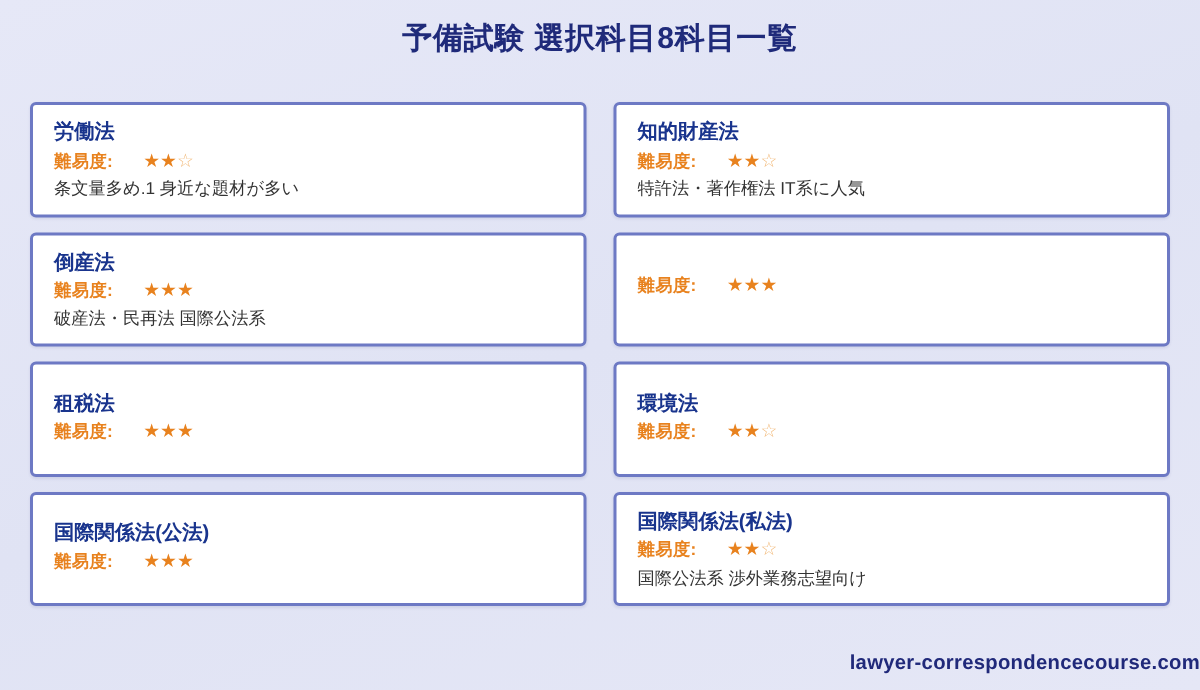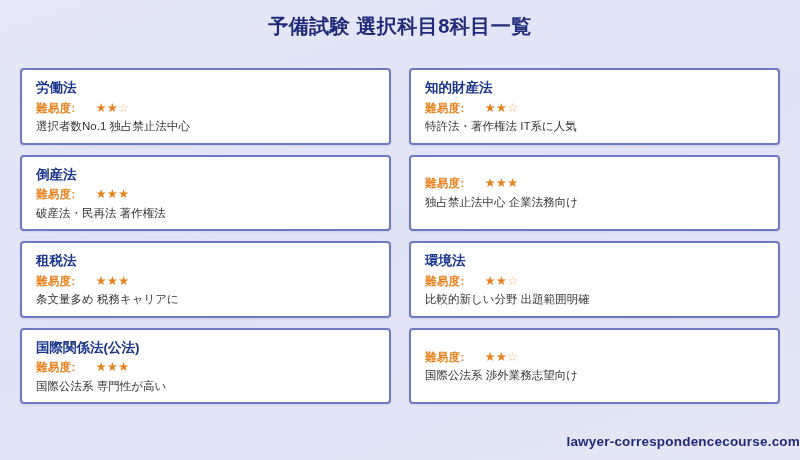--- a/index.html
+++ b/index.html
@@ -109,77 +109,74 @@
   <h1 class="page-title">予備試験 選択科目8科目一覧</h1>
 
   <div class="card-grid">
 
     <div class="subject-card">
       <div class="card-name">労働法</div>
       <div class="card-difficulty">
         <span class="difficulty-label">難易度:</span>
         <span class="stars"><span class="star-filled">★★</span><span class="star-empty">☆</span></span>
       </div>
-      <div class="card-note">選択者数No.1 独占禁止法中心</div>
+      <div class="card-note">条文量多め.1 身近な題材が多い</div>
     </div>
 
     <div class="subject-card">
       <div class="card-name">知的財産法</div>
       <div class="card-difficulty">
         <span class="difficulty-label">難易度:</span>
         <span class="stars"><span class="star-filled">★★</span><span class="star-empty">☆</span></span>
       </div>
       <div class="card-note">特許法・著作権法 IT系に人気</div>
     </div>
 
     <div class="subject-card">
       <div class="card-name">倒産法</div>
       <div class="card-difficulty">
         <span class="difficulty-label">難易度:</span>
         <span class="stars"><span class="star-filled">★★★</span></span>
       </div>
-      <div class="card-note">破産法・民再法 著作権法</div>
+      <div class="card-note">破産法・民再法 国際公法系</div>
     </div>
 
     <div class="subject-card">
       <div class="card-difficulty">
         <span class="difficulty-label">難易度:</span>
         <span class="stars"><span class="star-filled">★★★</span></span>
       </div>
-      <div class="card-note">独占禁止法中心 企業法務向け</div>
     </div>
 
     <div class="subject-card">
       <div class="card-name">租税法</div>
       <div class="card-difficulty">
         <span class="difficulty-label">難易度:</span>
         <span class="stars"><span class="star-filled">★★★</span></span>
       </div>
-      <div class="card-note">条文量多め 税務キャリアに</div>
     </div>
 
     <div class="subject-card">
       <div class="card-name">環境法</div>
       <div class="card-difficulty">
         <span class="difficulty-label">難易度:</span>
         <span class="stars"><span class="star-filled">★★</span><span class="star-empty">☆</span></span>
       </div>
-      <div class="card-note">比較的新しい分野 出題範囲明確</div>
     </div>
 
     <div class="subject-card">
       <div class="card-name">国際関係法(公法)</div>
       <div class="card-difficulty">
         <span class="difficulty-label">難易度:</span>
         <span class="stars"><span class="star-filled">★★★</span></span>
       </div>
-      <div class="card-note">国際公法系 専門性が高い</div>
     </div>
 
     <div class="subject-card">
+      <div class="card-name">国際関係法(私法)</div>
       <div class="card-difficulty">
         <span class="difficulty-label">難易度:</span>
         <span class="stars"><span class="star-filled">★★</span><span class="star-empty">☆</span></span>
       </div>
       <div class="card-note">国際公法系 渉外業務志望向け</div>
     </div>
 
   </div>
 
   <div class="footer">lawyer-correspondencecourse.com</div>

